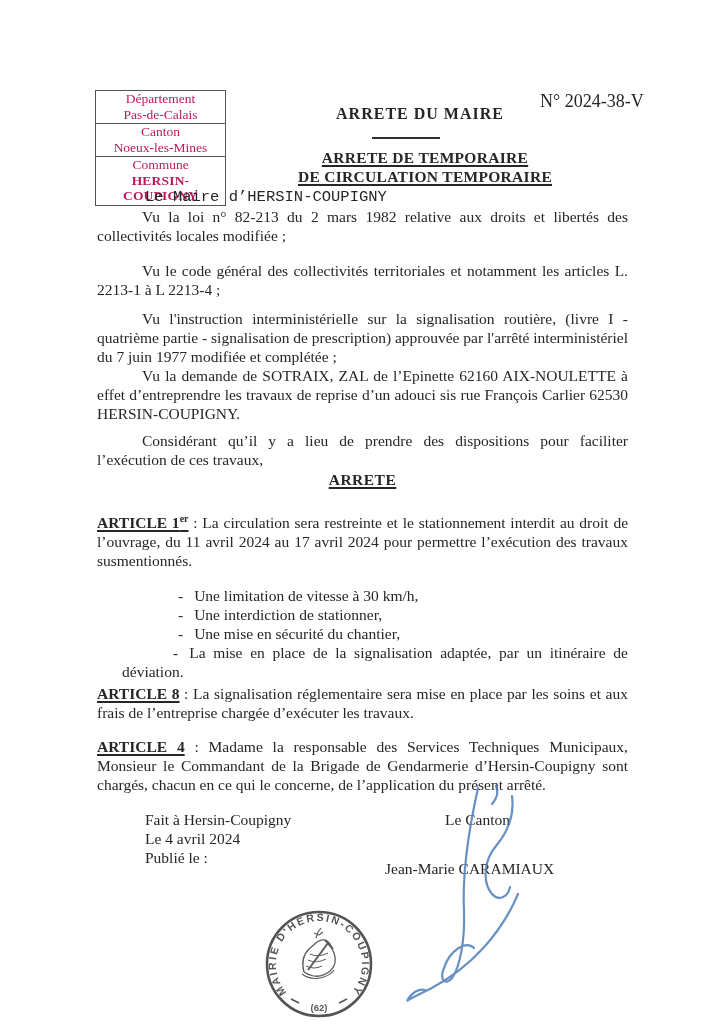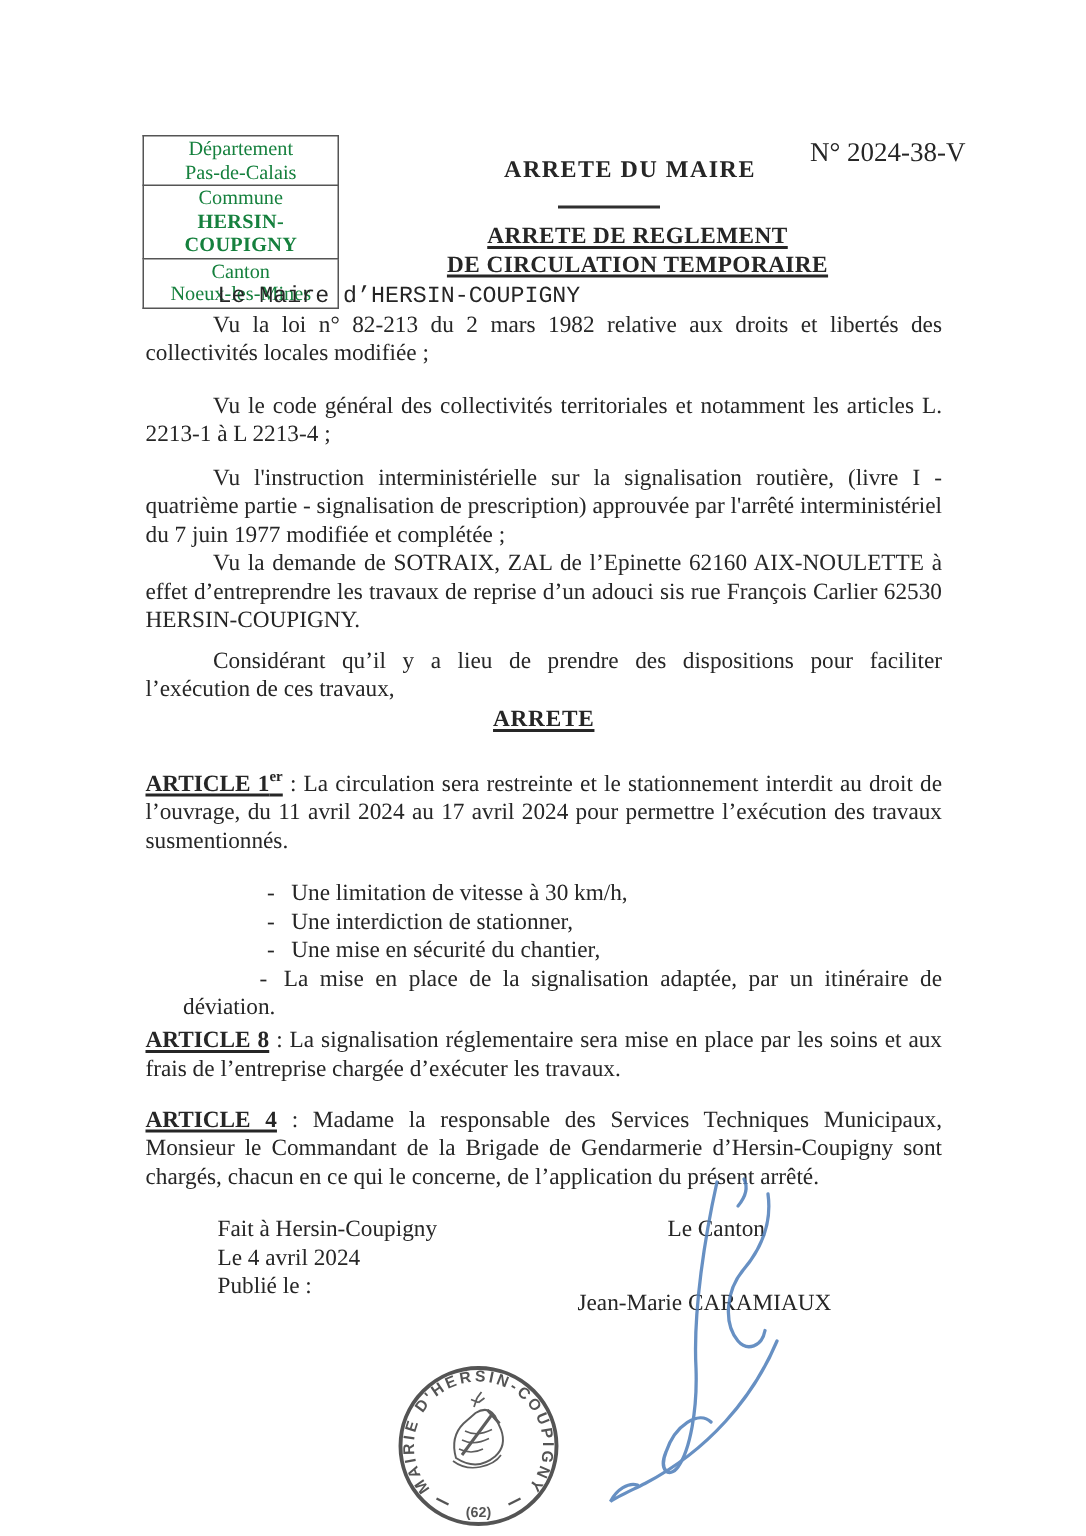--- a/index.html
+++ b/index.html
@@ -7,21 +7,21 @@
     position:relative; width:724px; height:1024px; margin:0 auto;
     background:#ffffff; overflow:hidden;
     font-family:"Liberation Serif", serif;
     color:#262626; font-size:15.5px; line-height:19px;
     -webkit-font-smoothing:antialiased;
   }
   
   .hdr-table {
     position:absolute; left:95px; top:90px; width:131px;
     border-collapse:collapse; font-size:13.5px; line-height:15.5px;
-    text-align:center; color:#15803d;padding-left:47px;
+    text-align:center; color:#be185d;padding-left:47px;
   }
   .hdr-table td { border:1.4px solid #555; padding:0 2px 1px; }
   .hdr-table .commune-name { font-weight:bold; letter-spacing:.2px; }
   .ref-number { position:absolute; left:540px; top:92px; font-size:18px; }
   .doc-heading {
     position:absolute; left:290px; top:104px; width:260px; text-align:center;
     font-weight:bold; font-size:16px; letter-spacing:1px;
   }
   .heading-sep { position:absolute; left:372px; top:137px; width:68px; height:2px; background:#2f2f2f; }
   .decree-title {
@@ -64,38 +64,38 @@
   <table class="hdr-table">
     <tbody>
         <tr>
       <td>
         <div>Département</div>
         <div>Pas-de-Calais</div>
       </td>
     </tr>
     <tr>
       <td>
-        <div>Commune</div>
-        <div class="commune-name">HERSIN-COUPIGNY</div>
+        <div>Canton</div>
+        <div>Noeux-les-Mines</div>
       </td>
     </tr>
     <tr>
       <td>
-        <div>Canton</div>
-        <div>Noeux-les-Mines</div>
+        <div>Commune</div>
+        <div class="commune-name">HERSIN-COUPIGNY</div>
       </td>
     </tr>
   </tbody>
     </table>
 
   <div class="ref-number">N° 2024-38-V</div>
   <div class="doc-heading">ARRETE DU MAIRE</div>
   <div class="heading-sep"></div>
   <div class="decree-title">
-    <div>ARRETE DE REGLEMENT</div>
+    <div>ARRETE DE TEMPORAIRE</div>
     <div>DE CIRCULATION TEMPORAIRE</div>
   </div>
 
   <div class="content">
     <div class="intro-line">Le Maire d’HERSIN-COUPIGNY</div>
 
     <p class="recital mt13">Vu la loi n° 82-213 du 2 mars 1982 relative aux droits et libertés des collectivités locales modifiée ;</p>
     <p class="recital mt16">Vu le code général des collectivités territoriales et notamment les articles L. 2213-1 à L 2213-4 ;</p>
     <p class="recital mt10">Vu l'instruction interministérielle sur la signalisation routière, (livre I - quatrième partie - signalisation de prescription) approuvée par l'arrêté interministériel du 7 juin 1977 modifiée et complétée ;</p>
     <p class="recital mt13">Vu la demande de SOTRAIX, ZAL de l’Epinette 62160 AIX-NOULETTE à effet d’entreprendre les travaux de reprise d’un adouci sis rue François Carlier 62530 HERSIN-COUPIGNY.</p>

